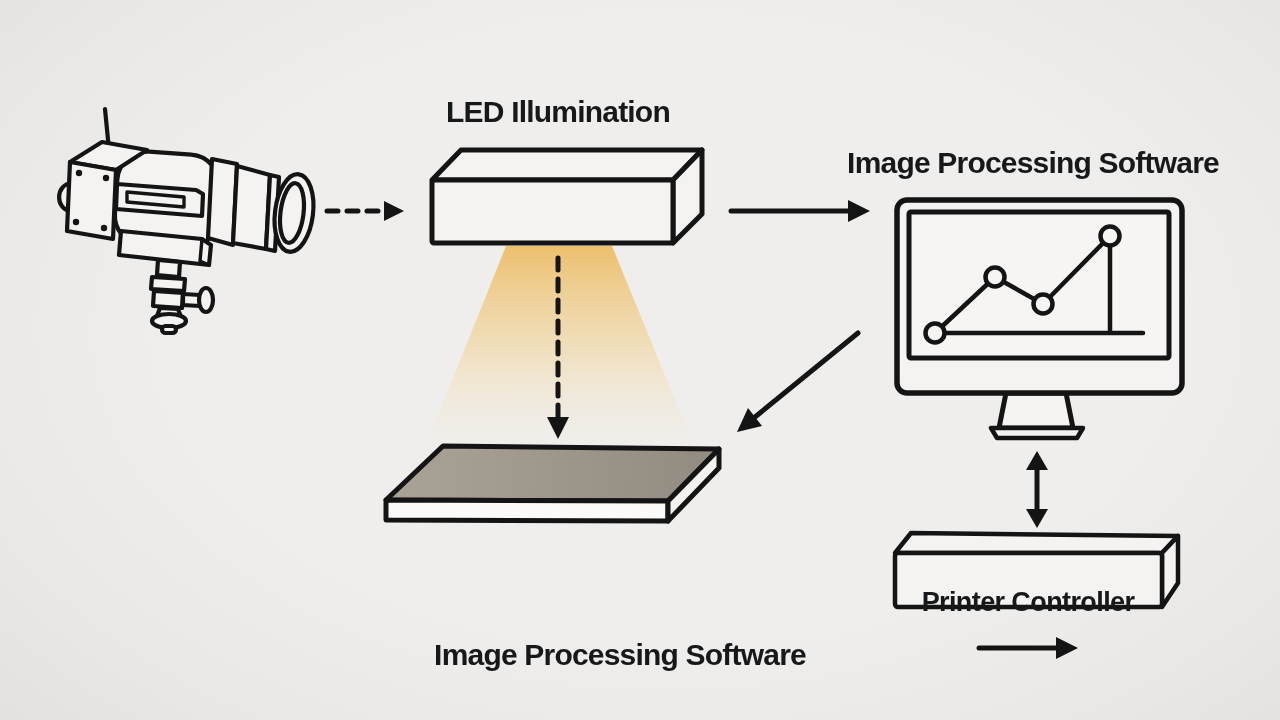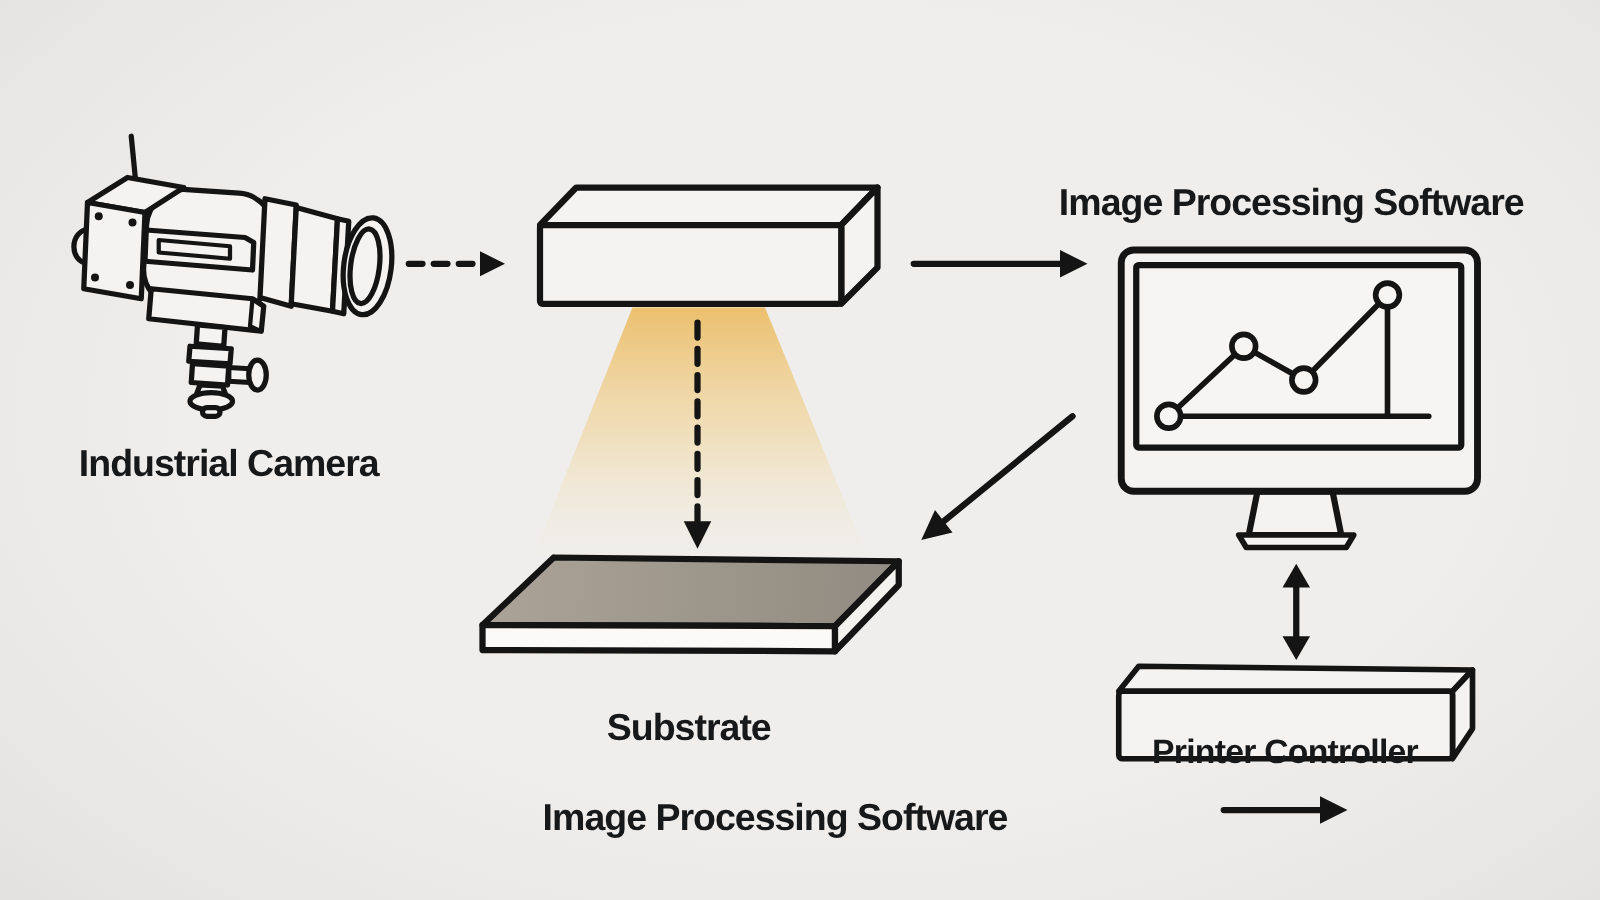--- a/index.html
+++ b/index.html
@@ -143,19 +143,18 @@
       <path class="paper" d="M1162,553 L1178,536 L1178,583 L1162,607 Z"></path>
       <rect class="paper" x="895" y="553" width="267" height="54" rx="3"></rect>
     </g>
 
     <g>
       <path class="ink" stroke-width="5" d="M979,648 L1057,648"></path>
       <polygon class="head" points="1078,648 1056,637 1056,659"></polygon>
     </g>
   </svg>
 
+  <div class="label lbl-led">LED Illumination</div>
   <div class="label lbl-ips-top">Image Processing Software</div>
-  <div class="label lbl-camera">Industrial Camera</div>
-  <div class="label lbl-substrate">Substrate</div>
   <div class="label lbl-ips-bottom">Image Processing Software</div>
   <div class="label lbl-printer">Printer Controller</div>
 
 </div>
 
 </body></html>

